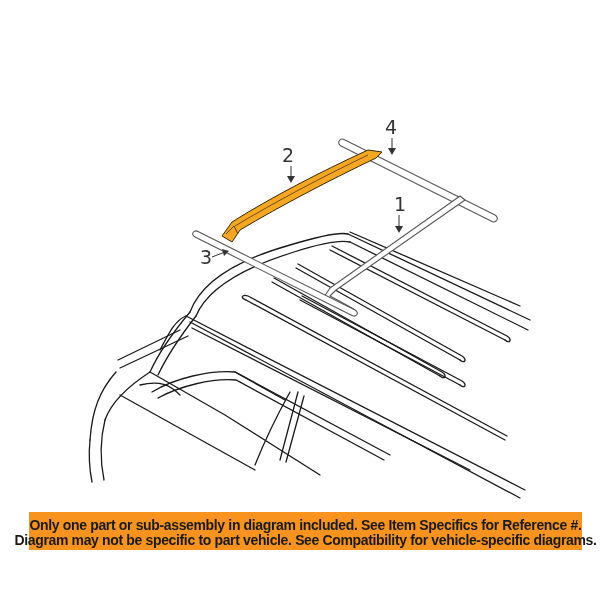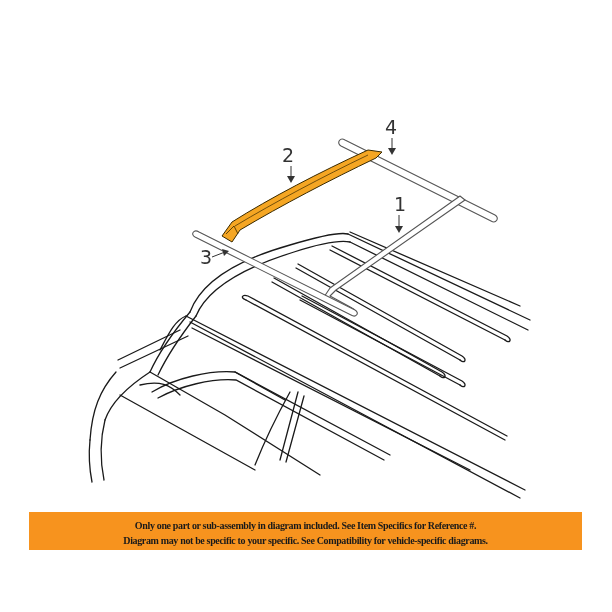--- a/index.html
+++ b/index.html
@@ -5,21 +5,21 @@
     html, body { margin: 0; padding: 0; background: #ffffff; }
     body { width: 612px; height: 612px; position: relative; overflow: hidden; font-family: "DejaVu Sans", sans-serif; }
     .diagram { position: absolute; left: 0; top: 0; width: 612px; height: 612px; }
     .callout { font-family: "DejaVu Sans", sans-serif; font-size: 19px; fill: #333333; }
     .banner {
       position: absolute; left: 29px; top: 512px; width: 553px; height: 38px;
       background: #f7931e; box-sizing: border-box; padding: 3px 0 0 0;
       display: flex; flex-direction: column; align-items: center; justify-content: center;
     }
     .banner-line {
-      font-family: Liberation Serif, serif; font-weight: bold; font-size: 10px;
+      font-family: Liberation Sans, sans-serif; font-weight: bold; font-size: 14px;
       color: #1a1a1a; line-height: 15px; letter-spacing: -0.35px; white-space: nowrap;
     }
   </style>
 </head>
 <body>
 
 <svg class="diagram" viewBox="0 0 612 612" xmlns="http://www.w3.org/2000/svg">
   <g fill="none" stroke="#1a1a1a" stroke-width="1.3" stroke-linecap="round">
 
     <path d="M190 312 C 200 285, 230 262, 290 245 C 320 236, 340 232, 348 234"></path>
@@ -97,14 +97,14 @@
   </g>
   <g>
     <text class="callout" x="200" y="264">3</text>
     <line x1="212" y1="257" x2="225" y2="252" stroke="#333" stroke-width="1"></line>
     <path d="M222 249 L 229 251 L 224 256 Z" fill="#333"></path>
   </g>
 </svg>
 
 <div class="banner">
   <div class="banner-line">Only one part or sub-assembly in diagram included. See Item Specifics for Reference #.</div>
-  <div class="banner-line">Diagram may not be specific to your specific. See Compatibility for vehicle-specific diagrams.</div>
+  <div class="banner-line">Diagram may not be specific to part vehicle. See Compatibility for vehicle-specific diagrams.</div>
 </div>
 
 </body></html>

